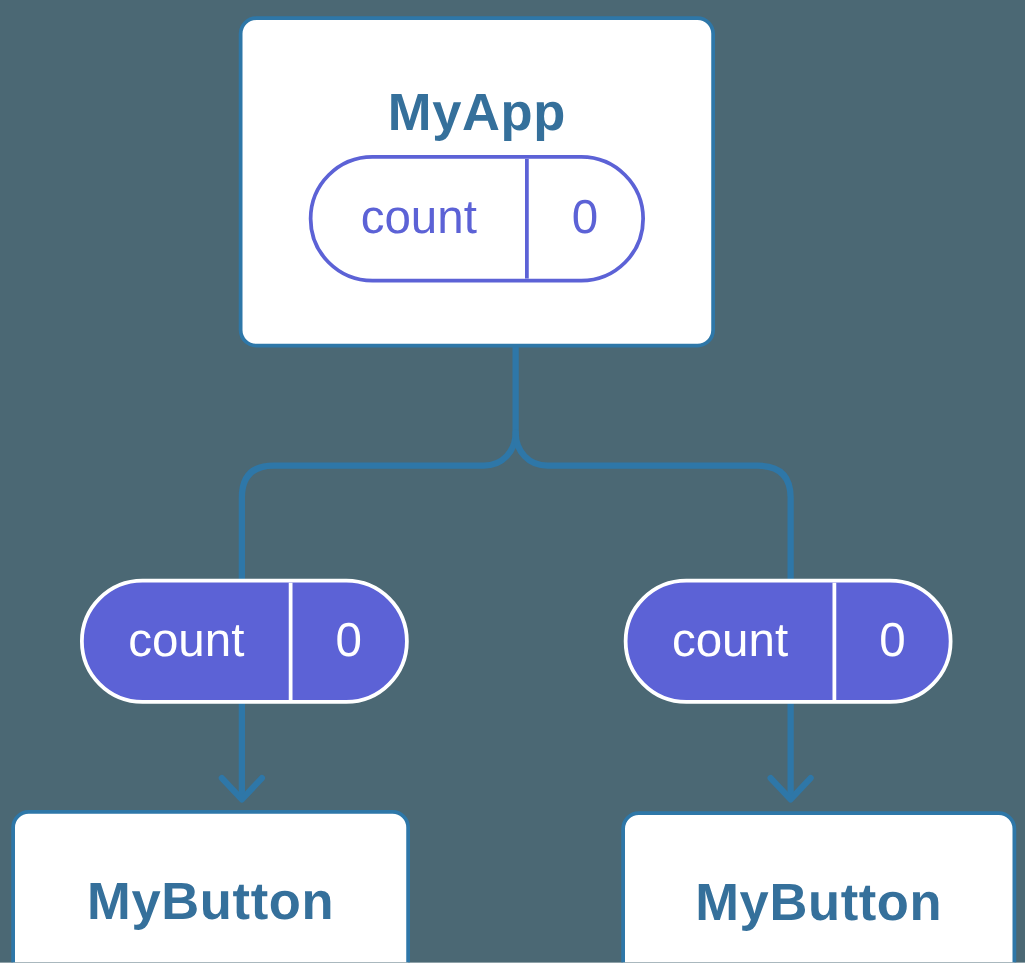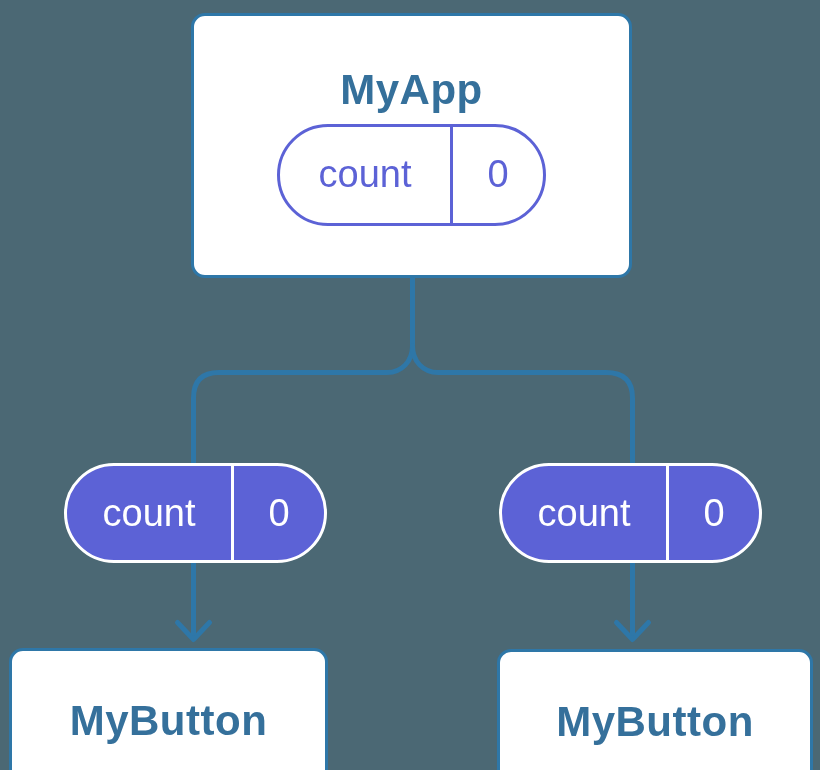--- a/index.html
+++ b/index.html
@@ -41,21 +41,21 @@
   }
   .card-title {
     font-size: 42px;
     font-weight: bold;
     color: var(--node-title);
     letter-spacing: 0.5px;
   }
   .card-root {
     left: 191px;
     top: 13px;
-    width: 441px;
+    width: 381px;
     height: 265px;
     gap: 10px;
   }
   .card-button {
     height: 145px;
   }
   .card-button-left  { left: 9px;   top: 648px; width: 319px; }
   .card-button-right { left: 497px; top: 649px; width: 316px; }
 
   .pill {

